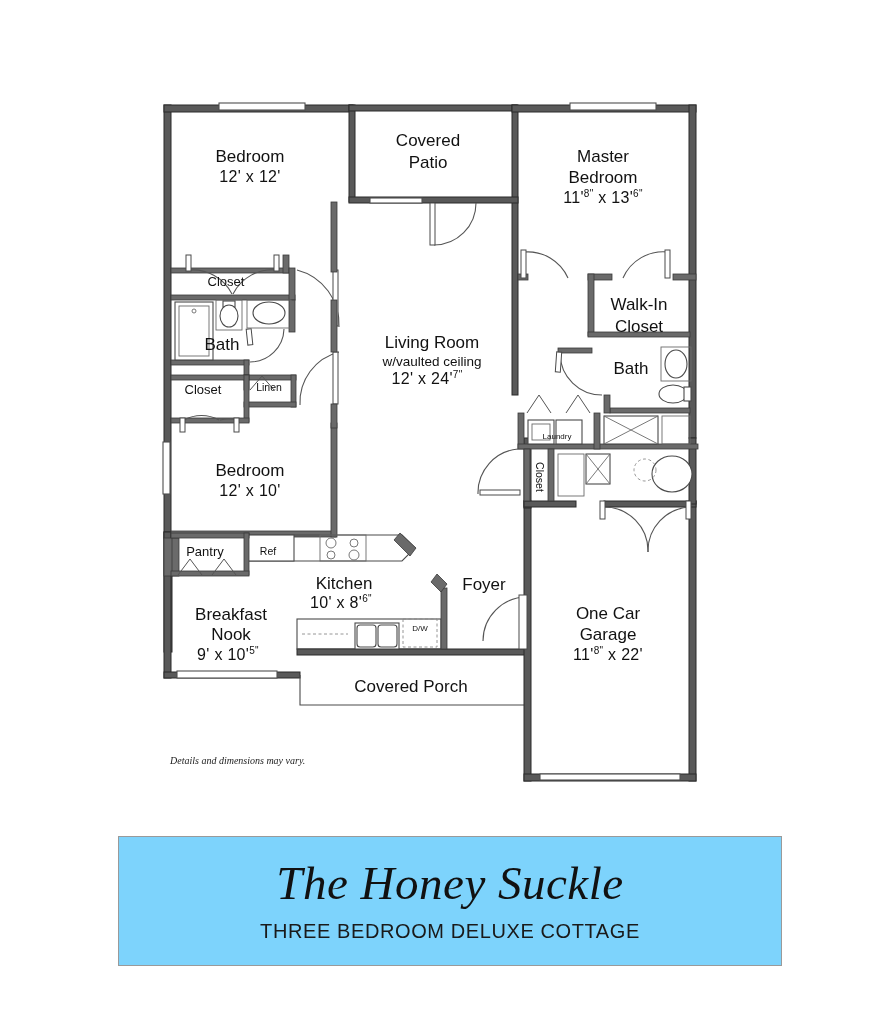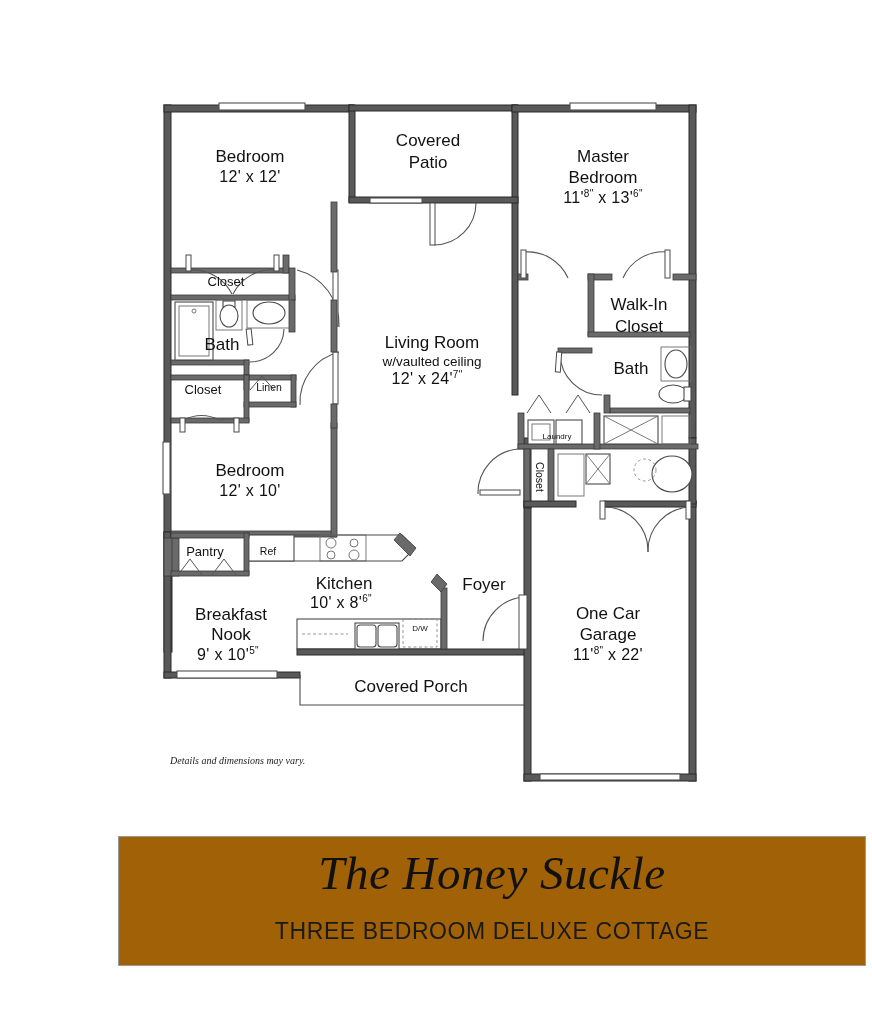--- a/index.html
+++ b/index.html
@@ -128,46 +128,46 @@
     stroke: #8a8a8a;
     stroke-width: 0.9;
     stroke-dasharray: 3 2.5;
   }
 
   
   #title-plate {
     position: absolute;
     left: 118px;
     top: 836px;
-    width: 748px;
+    width: 664px;
     height: 130px;
     box-sizing: border-box;
     border: 1px solid #9a9a9a;
-    background: #a16207;
+    background: #7dd3fc;
     display: flex;
     flex-direction: column;
     align-items: center;
     justify-content: center;
   }
   #plan-title {
     font-family: "Liberation Serif", serif;
     font-style: italic;
     font-size: 47px;
     line-height: 1.04;
     color: #111111;
     letter-spacing: 0.5px;
     margin: 0 0 12px 0;
     font-weight: 400;
   }
   #plan-subtitle {
     font-family: "Liberation Sans", sans-serif;
-    font-size: 23px;
+    font-size: 20px;
     letter-spacing: 0.6px;
     color: #1a1a1a;
-    margin: 8px;
+    margin: 0;
   }
 </style>
 </head>
 <body>
 
 <div id="plan-stage">
 <svg id="plan-svg" width="872" height="800" viewBox="0 0 872 800" xmlns="http://www.w3.org/2000/svg">
 
   <g>
 

